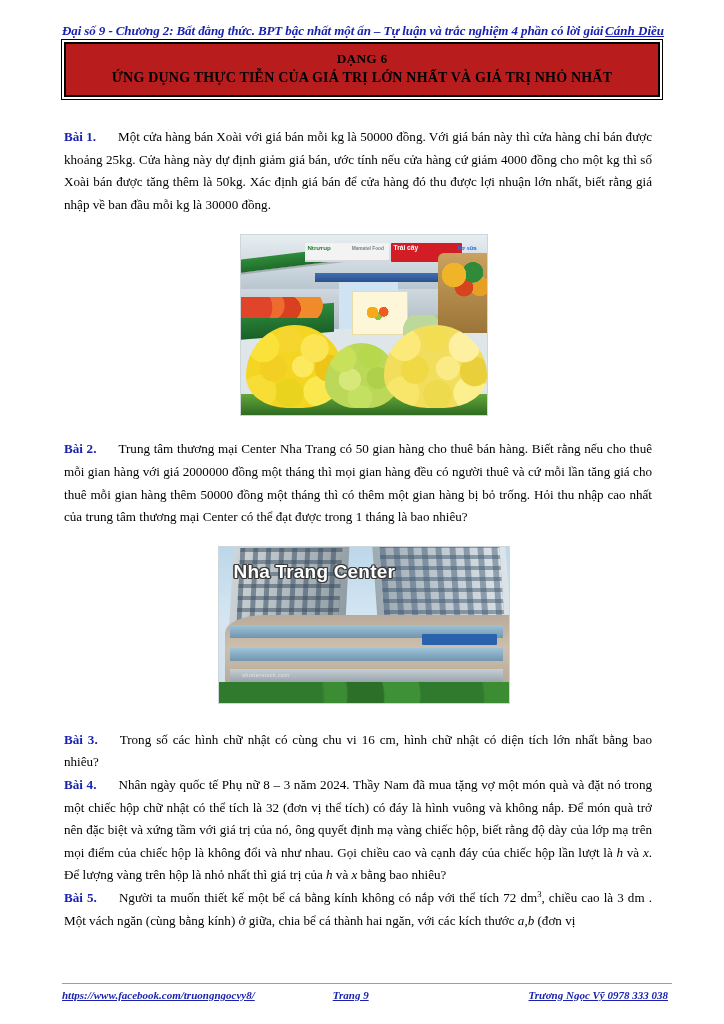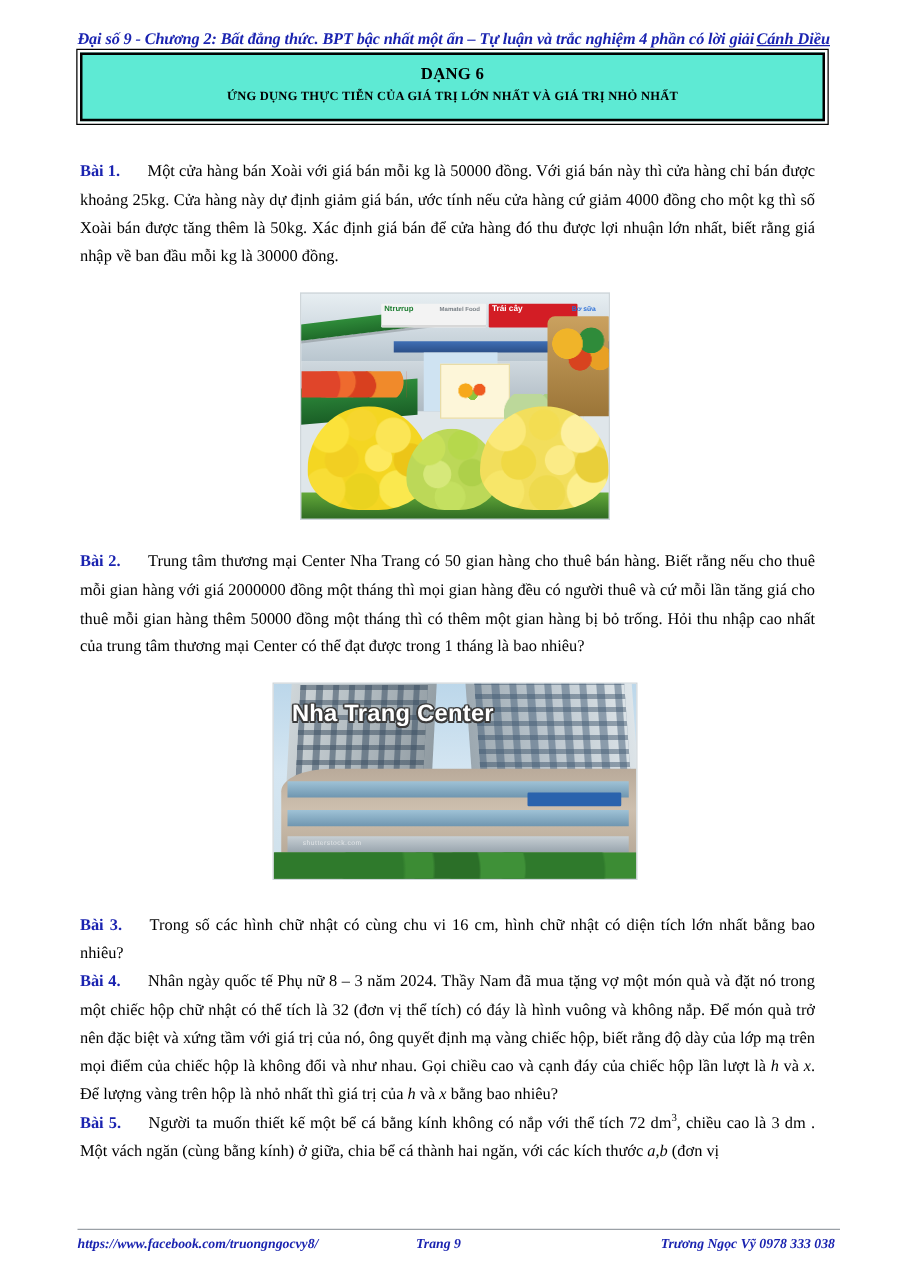--- a/index.html
+++ b/index.html
@@ -44,36 +44,36 @@
   .running-header .left { letter-spacing: -0.1px; }
   .running-header .right { padding-right: 8px; text-decoration: underline; }
 
   
   .title-box {
     position: absolute;
     left: 64px;
     top: 42px;
     width: 596px;
     box-sizing: border-box;
-    background: #5eead4;
+    background: #b91c1c;
     border: 2px solid #000000;
     outline: 1px solid #000000;
     outline-offset: 2px;
     padding: 5px 6px 7px 6px;
     text-align: center;
   }
   .title-box .l1 {
     font-weight: bold;
     font-size: 13.4px;
     line-height: 19px;
     letter-spacing: 0.2px;
   }
   .title-box .l2 {
     font-weight: bold;
-    font-size: 10px;
+    font-size: 14px;
     line-height: 20px;
     letter-spacing: 0.2px;
   }
 
   
   .content {
     position: absolute;
     left: 64px;
     top: 126px;
     width: 600px;
@@ -349,20 +349,21 @@
     display: flex;
     align-items: baseline;
     justify-content: space-between;
     font-family: "Liberation Serif", "DejaVu Serif", serif;
     font-style: italic;
     font-weight: bold;
     font-size: 11px;
     line-height: 14px;
     color: #1a23b0;
     white-space: nowrap;
+    text-decoration: underline;
   }
   .footer .f-center { flex: 0 0 auto; margin-left: 78px; }
   .footer .f-right { padding-right: 4px; }
   .footer .f-left { flex: 0 0 auto; }
   .spacer-flex { flex: 1 1 auto; }
 </style>
 </head>
 <body>
 
 <div class="page">

